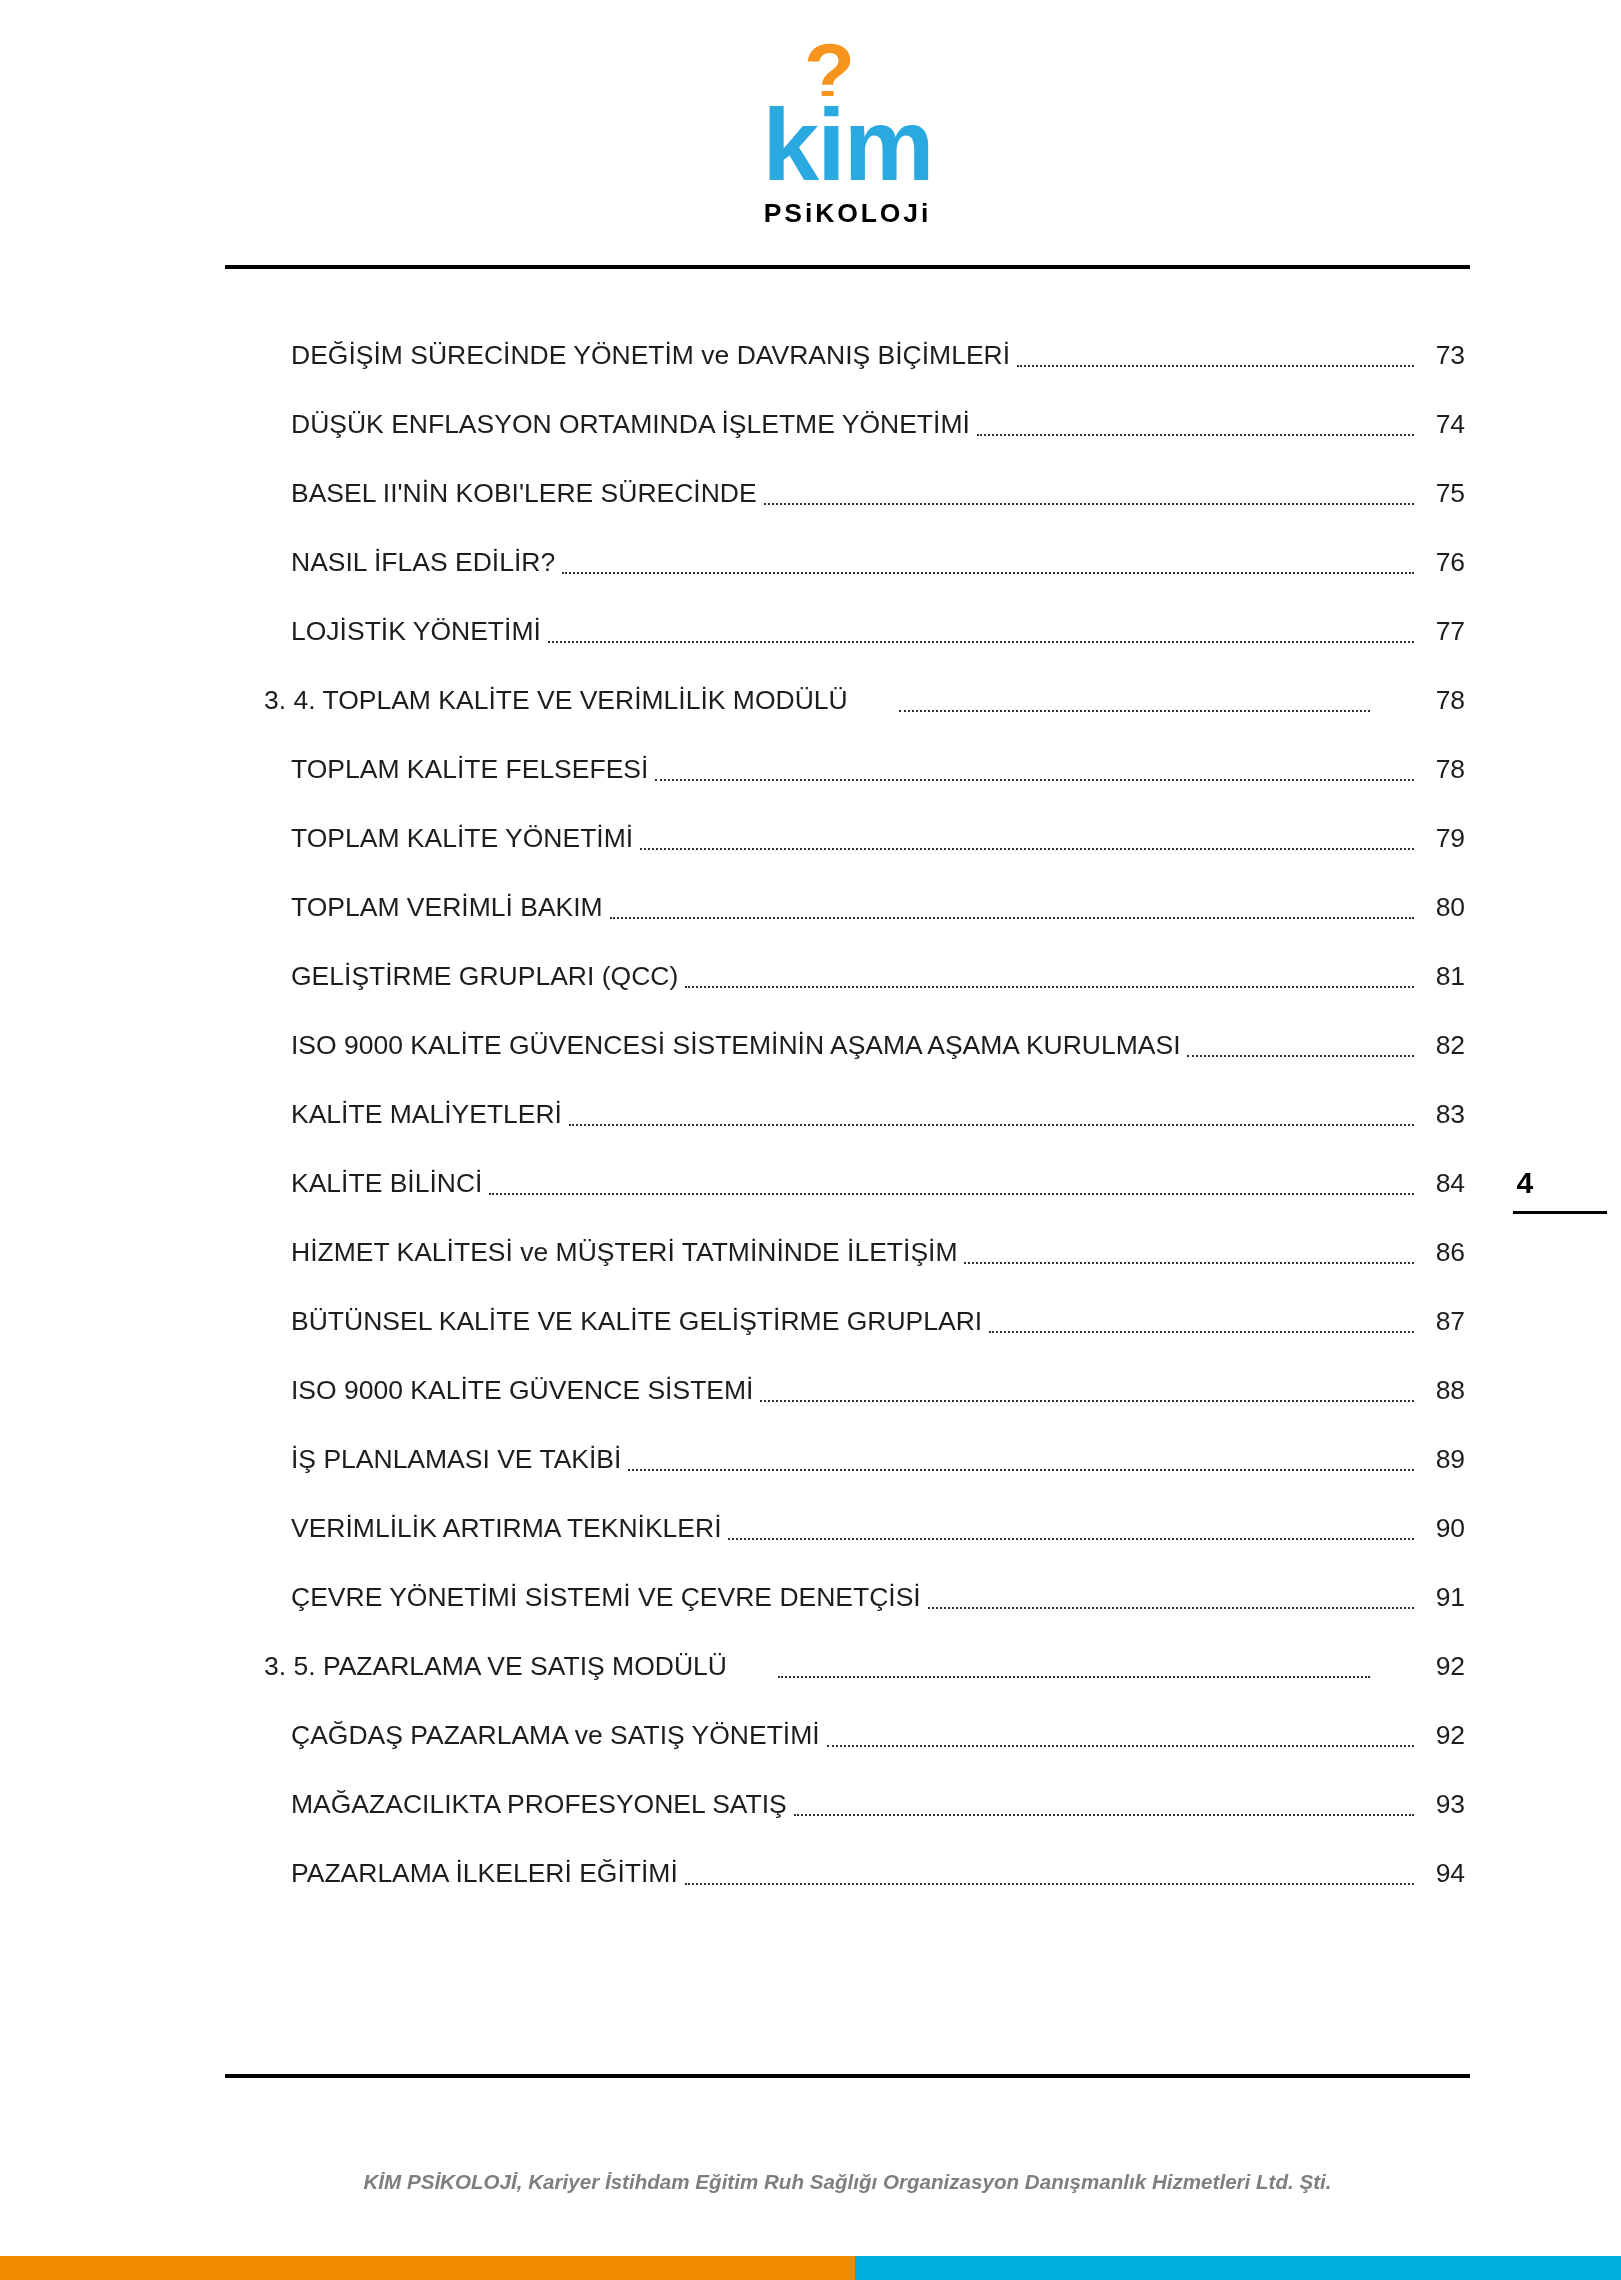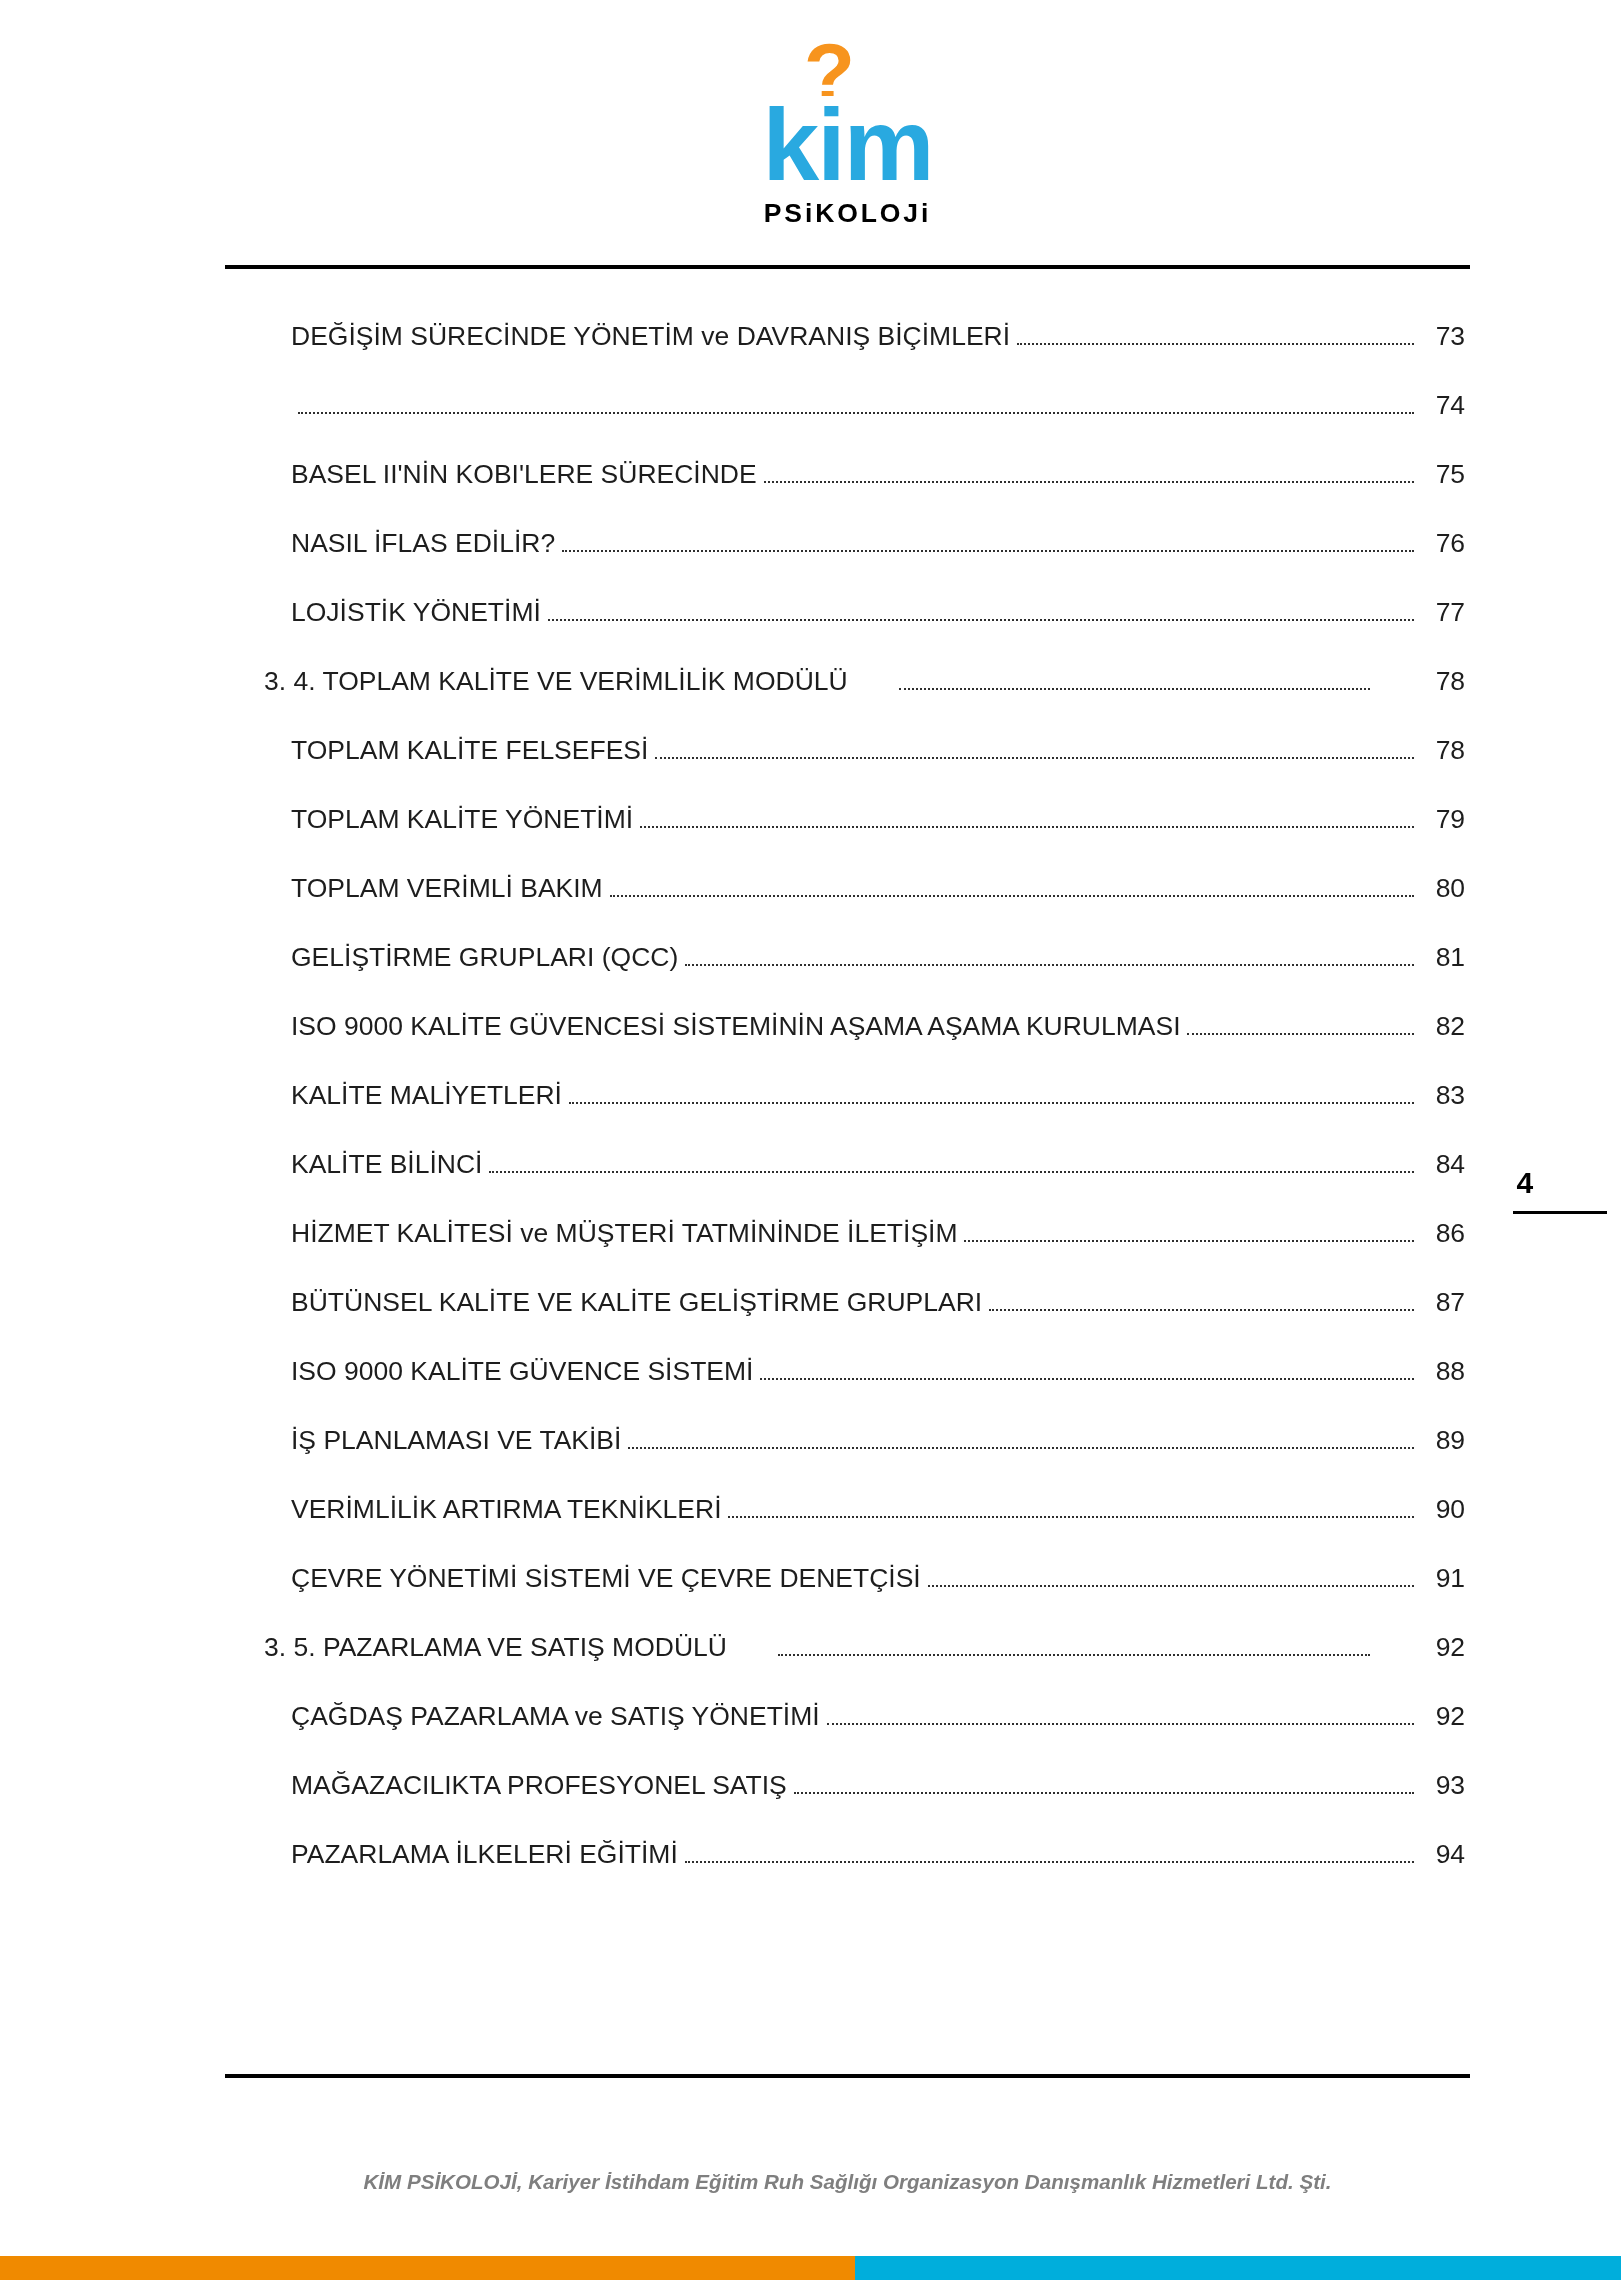--- a/index.html
+++ b/index.html
@@ -59,20 +59,21 @@
   .rule-footer { top: 2074px; }
 
   
   .toc {
     position: absolute;
     left: 225px; top: 321px; width: 1245px;
   }
   .toc-row {
     height: 69px;
     display: flex;
+    align-items: center;
     font-size: 26.5px;
     padding-right: 4.9px;
     box-sizing: border-box;
   }
   .toc-row.sub     { padding-left: 66px; }
   .toc-row.section { padding-left: 39px; gap: 44px; }
   .toc-label { white-space: nowrap; }
   .toc-dots {
     flex: 1;
     height: 21.6px;
@@ -131,20 +132,21 @@
 
   <div class="rule rule-top"></div>
 
   <div class="toc">
       <div class="toc-row sub">
       <span class="toc-label">DEĞİŞİM SÜRECİNDE YÖNETİM ve DAVRANIŞ BİÇİMLERİ</span>
       <span class="toc-dots"></span>
       <span class="toc-page">73</span>
     </div>
       <div class="toc-row sub">
+      <span class="toc-label">DÜŞÜK ENFLASYON ORTAMINDA İŞLETME YÖNETİMİ</span>
       <span class="toc-dots"></span>
       <span class="toc-page">74</span>
     </div>
       <div class="toc-row sub">
       <span class="toc-label">BASEL II'NİN KOBI'LERE SÜRECİNDE</span>
       <span class="toc-dots"></span>
       <span class="toc-page">75</span>
     </div>
       <div class="toc-row sub">
       <span class="toc-label">NASIL İFLAS EDİLİR?</span>

